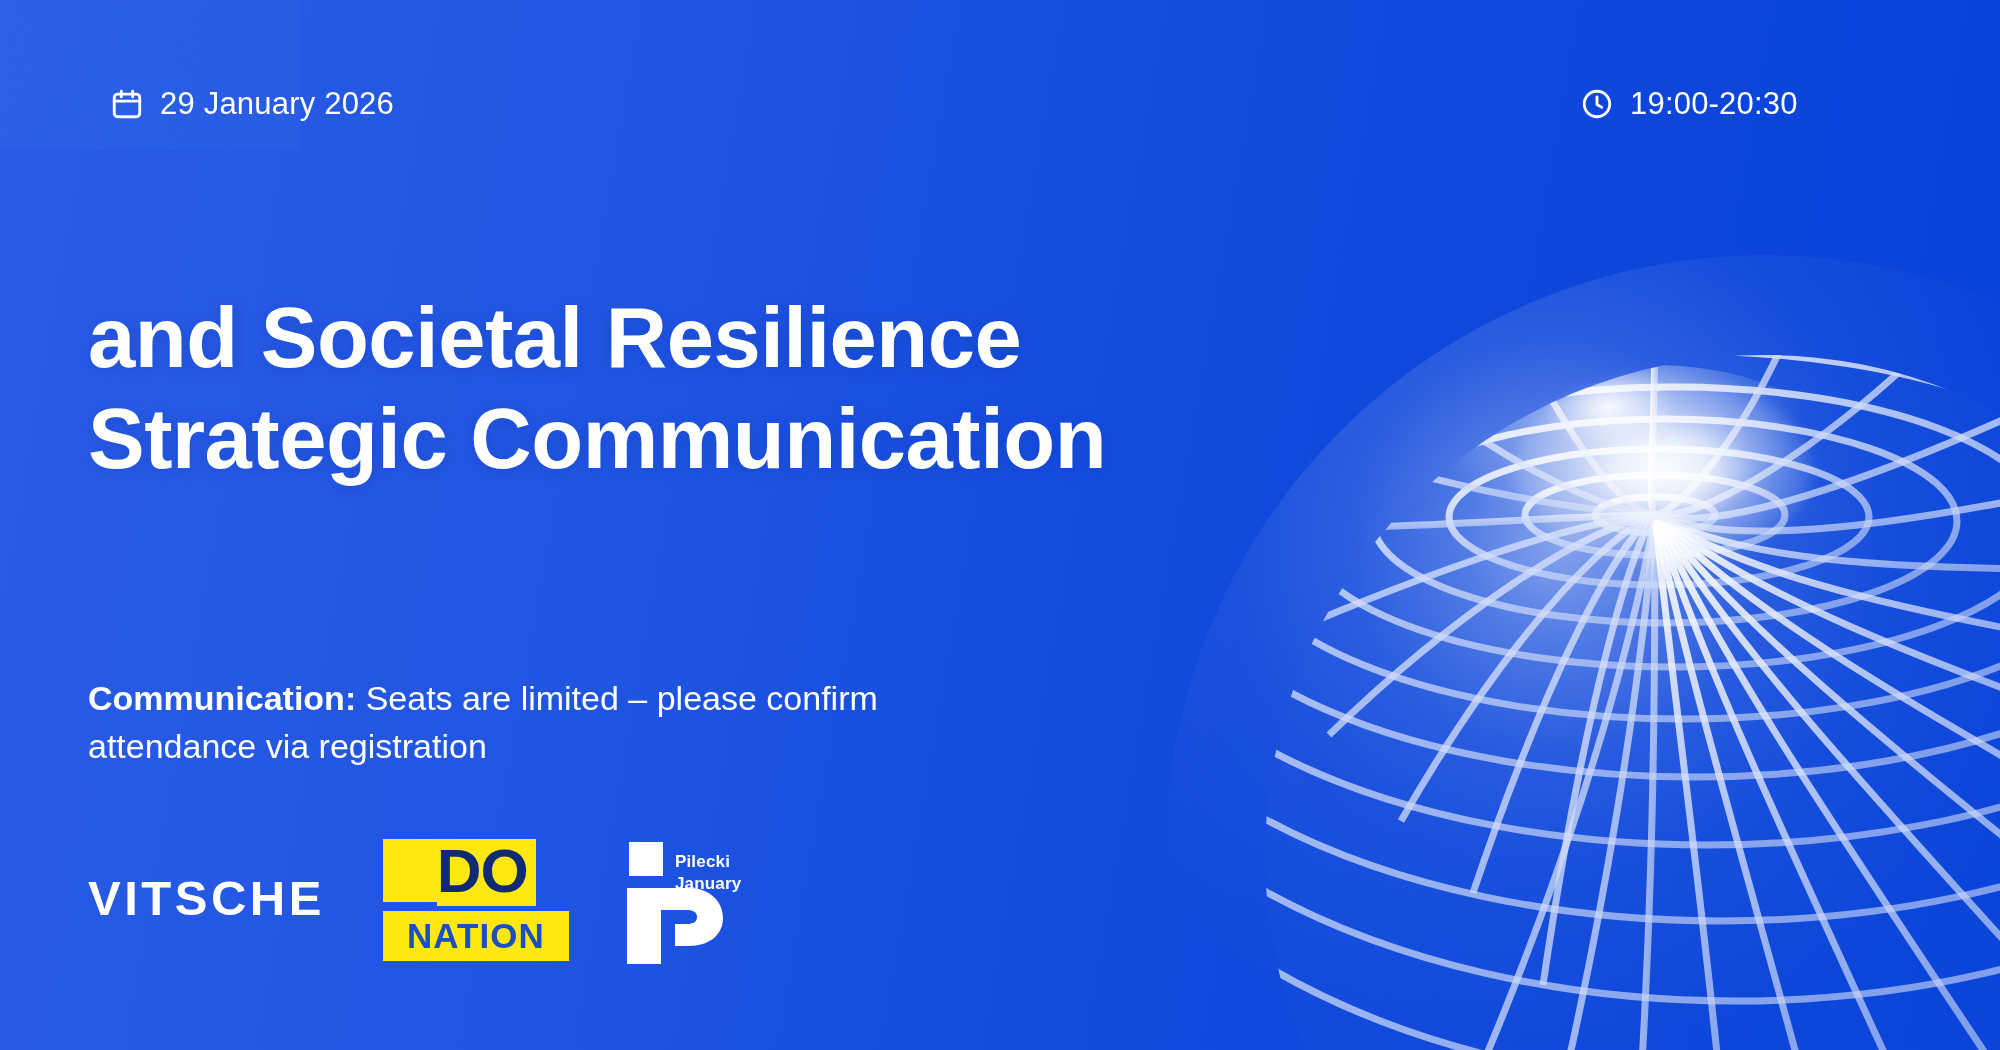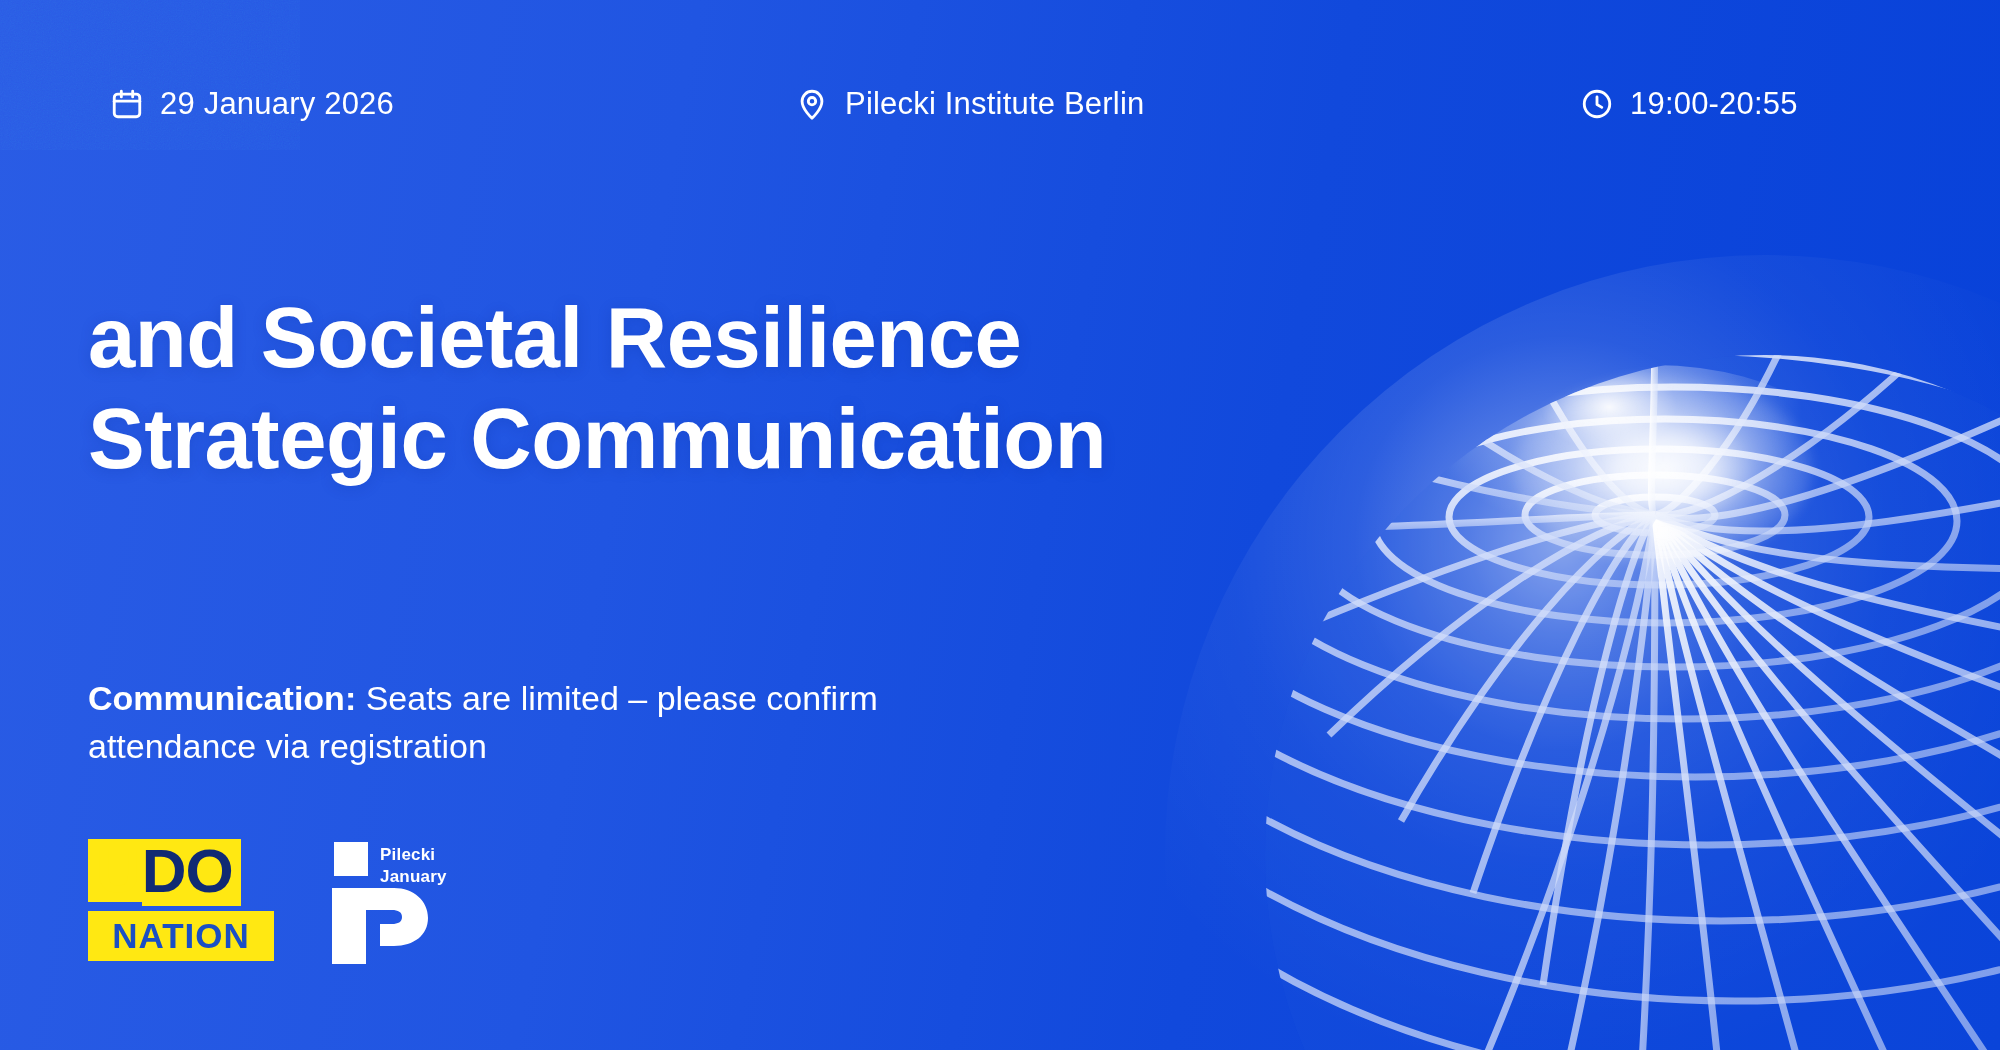--- a/index.html
+++ b/index.html
@@ -198,21 +198,21 @@
     position: absolute;
     left: 2px;
     top: 6px;
     width: 34px;
     height: 34px;
     background: #ffffff;
   }
   .pil-word {
     position: absolute;
     left: 48px;
-    top: 8px;
+    top: 15px;
     color: #ffffff;
     font-size: 17px;
     font-weight: 700;
     line-height: 1.28;
     letter-spacing: 0.2px;
   }
   .pil-glyph {
     position: absolute;
     left: 0px;
     top: 52px;
@@ -311,46 +311,42 @@
 
     <div class="meta-item meta-date">
       <svg class="meta-icon" viewBox="0 0 24 24" fill="none" stroke="#ffffff" stroke-width="2" stroke-linecap="round" stroke-linejoin="round">
         <rect x="3" y="5" width="18" height="16" rx="2.5"></rect>
         <path d="M3 10h18"></path>
         <path d="M8 3v4M16 3v4"></path>
       </svg>
       <span>29 January 2026</span>
     </div>
 
-    <div class="meta-item meta-place">
-      <svg class="meta-icon" viewBox="0 0 24 24" fill="none" stroke="#ffffff" stroke-width="2" stroke-linecap="round" stroke-linejoin="round">
-        <path d="M12 22s7-6.2 7-12a7 7 0 1 0-14 0c0 5.8 7 12 7 12z"></path>
-        <circle cx="12" cy="10" r="2.6"></circle>
-      </svg>
-      <span>Pilecki Institute Berlin</span>
-    </div>
 
     <div class="meta-item meta-time">
       <svg class="meta-icon" viewBox="0 0 24 24" fill="none" stroke="#ffffff" stroke-width="2" stroke-linecap="round" stroke-linejoin="round">
         <circle cx="12" cy="12" r="9"></circle>
         <path d="M12 7v5.4l3.4 2"></path>
       </svg>
-      <span>19:00-20:55</span>
+      <span>19:00-20:30</span>
     </div>
   </div>
 
   <h1 class="headline">
     <span class="hl-line">and Societal Resilience</span>
     <span class="hl-line">Strategic Communication</span>
   </h1>
 
   <p class="participation"><span class="p-label">Communication:</span><span> Seats are limited – please confirm attendance via registration</span></p>
 
   <div class="logo-bar">
 
+    <div class="logo-vitsche">
+      <span>VITSCHE</span>
+    </div>
 
     <div class="logo-udo">
       <div class="udo-top">
         <span class="udo-u">U</span>
         <span class="udo-do">DO</span>
       </div>
       <div class="udo-bottom">NATION</div>
     </div>
 
     <div class="logo-pilecki">

